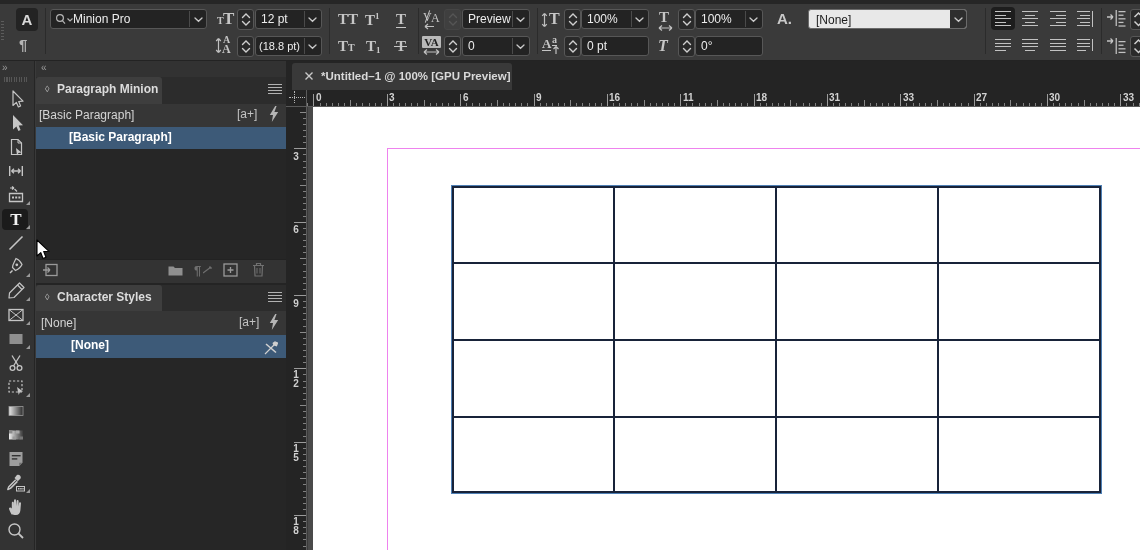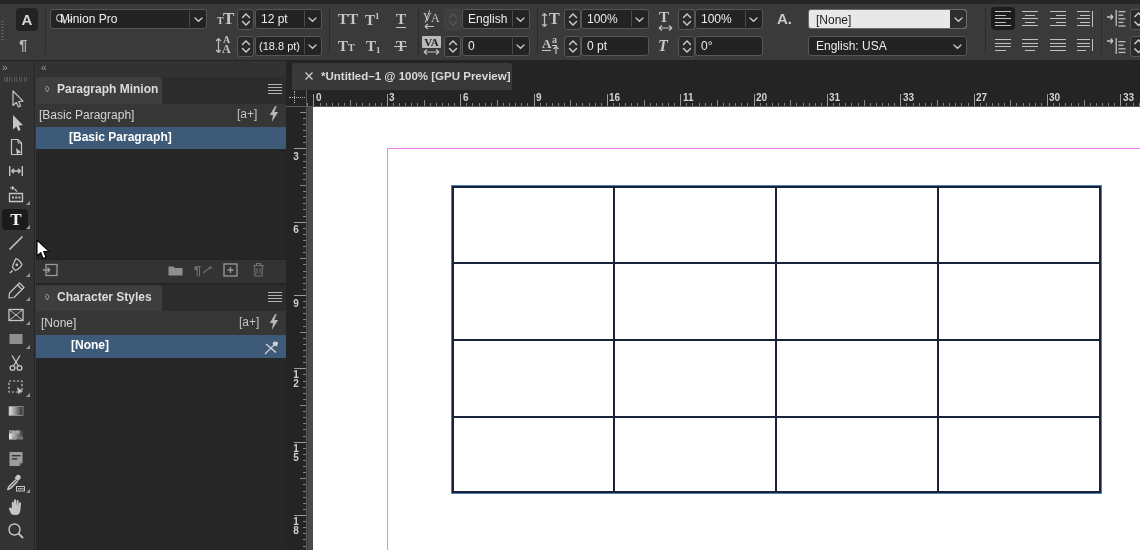--- a/index.html
+++ b/index.html
@@ -21,21 +21,21 @@
 <div style="left:16px;top:8px;width:22px;height:23px;background:#232323;border-radius:4px"></div>
 <div style="left:16px;top:8px;width:22px;height:23px;color:#d8d8d8;font-size:15px;font-weight:bold;text-align:center;line-height:23px">A</div>
 <div style="left:19px;top:36px;width:16px;color:#b5b5b5;font-size:15px;font-weight:bold">¶</div>
 <div class="sep" style="left:45px"></div>
 <div class="fld" style="left:50px;top:9px;width:157px">
       <svg style="left:4px;top:3px" width="20" height="13" viewBox="0 0 20 13">
         <circle cx="5" cy="5" r="3.4" stroke="#b5b5b5" stroke-width="1.2" fill="none"></circle>
         <line x1="7.4" y1="7.6" x2="10" y2="10.6" stroke="#b5b5b5" stroke-width="1.2"></line>
         <path d="M12.5 5.5 L15 8 L17.5 5.5" stroke="#b5b5b5" stroke-width="1.2" fill="none"></path>
       </svg>
-      <span class="txt" style="margin-left:9px">Minion Pro</span>
+      <span class="txt" style="margin-left:22px">Minion Pro</span>
       <div style="left:138px;top:1px;width:1px;height:16px;background:#4a4a4a"></div>
       <svg style="left:143px;top:7px" width="9" height="6" viewBox="0 0 9 6">
         <path d="M1 1 L4.5 4.3 L8 1" stroke="#c9c9c9" stroke-width="1.3" fill="none" stroke-linecap="round"></path>
       </svg>
     </div>
 <div style="left:217px;top:10px;width:18px;height:18px">
       <span class="ticon" style="left:0;top:6px;font-size:10px">T</span>
       <span class="ticon" style="left:6px;top:0;font-size:17px">T</span>
     </div>
 <div class="spin" style="left:237px;top:9px;background:#2a2a2a;border-color:#575757">
@@ -87,21 +87,21 @@
         <path d="M11 3.5 H2 M2 3.5 L5 1 M2 3.5 L5 6" stroke="#c0c0c0" stroke-width="1.2" fill="none"></path>
       </svg>
     </div>
 <div class="spin" style="left:444px;top:9px;background:#3f3f3f;border-color:#454545">
       <svg style="left:3px;top:2px" width="10" height="15" viewBox="0 0 10 15">
         <path d="M1.5 5.5 L5 2 L8.5 5.5" stroke="#555555" stroke-width="1.4" fill="none" stroke-linecap="round"></path>
         <path d="M1.5 9.5 L5 13 L8.5 9.5" stroke="#555555" stroke-width="1.4" fill="none" stroke-linecap="round"></path>
       </svg>
     </div>
 <div class="fld" style="left:462px;top:9px;width:68px;height:20px">
-      <span class="txt" style="margin-left:5px;font-size:12px">English</span>
+      <span class="txt" style="margin-left:5px;font-size:12px">Preview</span>
       <div style="left:49px;top:1px;width:1px;height:16px;background:#4a4a4a"></div>
       <svg style="left:53px;top:7px" width="9" height="6" viewBox="0 0 9 6">
         <path d="M1 1 L4.5 4.3 L8 1" stroke="#c9c9c9" stroke-width="1.3" fill="none" stroke-linecap="round"></path>
       </svg>
     </div>
 <div style="left:422px;top:36px;width:19px;height:12px;background:#b9b9b9;border-radius:1px;color:#222;font-family:'Liberation Serif',serif;font-weight:bold;font-size:11px;text-align:center;line-height:12px">VA</div>
 <svg style="left:422px;top:48px" width="19" height="8" viewBox="0 0 19 8">
       <path d="M2 4 H17 M2 4 L5 1.5 M2 4 L5 6.5 M17 4 L14 1.5 M17 4 L14 6.5" stroke="#c0c0c0" stroke-width="1.2" fill="none"></path>
     </svg>
 <div class="spin" style="left:444px;top:35.5px;background:#2a2a2a;border-color:#575757">
@@ -180,26 +180,20 @@
       </svg>
     </div>
 <div class="fld" style="left:695px;top:35.5px;width:68px;height:20px">
       <span class="txt" style="margin-left:5px;font-size:12px">0°</span>
     </div>
 <div style="left:777px;top:10px;color:#c9c9c9;font-size:15px;font-weight:bold">A<span style="position:static;font-weight:bold">.</span></div>
 <div style="left:808px;top:9px;width:159px;height:20px;border:1px solid #6a6a6a;border-radius:3px;background:#e8e8e8;overflow:hidden">
       <span style="left:7px;top:2.5px;color:#1c1c1c;font-size:12px">[None]</span>
       <div style="left:141px;top:0;width:18px;height:20px;background:#2e2e2e"></div>
       <svg style="left:145px;top:7px" width="9" height="6" viewBox="0 0 9 6">
-        <path d="M1 1 L4.5 4.3 L8 1" stroke="#c9c9c9" stroke-width="1.3" fill="none" stroke-linecap="round"></path>
-      </svg>
-    </div>
-<div class="fld" style="left:808px;top:35.5px;width:159px;height:20px">
-      <span class="txt" style="margin-left:7px;font-size:12px">English: USA</span>
-      <svg style="left:144px;top:7px" width="9" height="6" viewBox="0 0 9 6">
         <path d="M1 1 L4.5 4.3 L8 1" stroke="#c9c9c9" stroke-width="1.3" fill="none" stroke-linecap="round"></path>
       </svg>
     </div>
 <div class="sep" style="left:985px"></div>
 <div style="left:991px;top:7px;width:24px;height:23px;background:#1d1d1d;border-radius:4px"></div>
 <svg style="left:995px;top:10.5px" width="17" height="17" viewBox="0 0 17 17" shape-rendering="crispEdges">
       <rect x="0" y="0.0" width="16" height="1.25" fill="#c2c2c2"></rect>
       <rect x="0" y="3.5" width="10.5" height="1.25" fill="#c2c2c2"></rect>
       <rect x="0" y="7.0" width="16" height="1.25" fill="#c2c2c2"></rect>
       <rect x="0" y="10.5" width="10.5" height="1.25" fill="#c2c2c2"></rect>
@@ -609,21 +603,21 @@
       <i style="left:813px;top:4px;width:1px;height:13px;background:#9b9b9b"></i>
       <i style="left:819px;top:13px;width:1px;height:4px;background:#808080"></i>
       <i style="left:826px;top:13px;width:1px;height:4px;background:#808080"></i>
       <i style="left:832px;top:13px;width:1px;height:4px;background:#808080"></i>
 <div style="left:9px;top:2px;color:#d2d2d2;font-size:10px;font-weight:bold">0</div>
 <div style="left:82px;top:2px;color:#d2d2d2;font-size:10px;font-weight:bold">3</div>
 <div style="left:156px;top:2px;color:#d2d2d2;font-size:10px;font-weight:bold">6</div>
 <div style="left:229px;top:2px;color:#d2d2d2;font-size:10px;font-weight:bold">9</div>
 <div style="left:302px;top:2px;color:#d2d2d2;font-size:10px;font-weight:bold">16</div>
 <div style="left:376px;top:2px;color:#d2d2d2;font-size:10px;font-weight:bold">11</div>
-<div style="left:449px;top:2px;color:#d2d2d2;font-size:10px;font-weight:bold">20</div>
+<div style="left:449px;top:2px;color:#d2d2d2;font-size:10px;font-weight:bold">18</div>
 <div style="left:522px;top:2px;color:#d2d2d2;font-size:10px;font-weight:bold">31</div>
 <div style="left:596px;top:2px;color:#d2d2d2;font-size:10px;font-weight:bold">33</div>
 <div style="left:669px;top:2px;color:#d2d2d2;font-size:10px;font-weight:bold">27</div>
 <div style="left:742px;top:2px;color:#d2d2d2;font-size:10px;font-weight:bold">30</div>
 <div style="left:816px;top:2px;color:#d2d2d2;font-size:10px;font-weight:bold">33</div>
 </div>
 <div style="left:289px;top:96.5px;width:16px;height:1px;border-top:1px dotted #b5b5b5"></div>
 <div style="left:293.5px;top:91px;width:1px;height:12px;border-left:1px dotted #b5b5b5"></div>
 <div style="left:286px;top:107px;width:21px;height:443px;overflow:hidden">
 <i style="left:14px;top:5px;width:7px;height:1px;background:#8a8a8a"></i>

